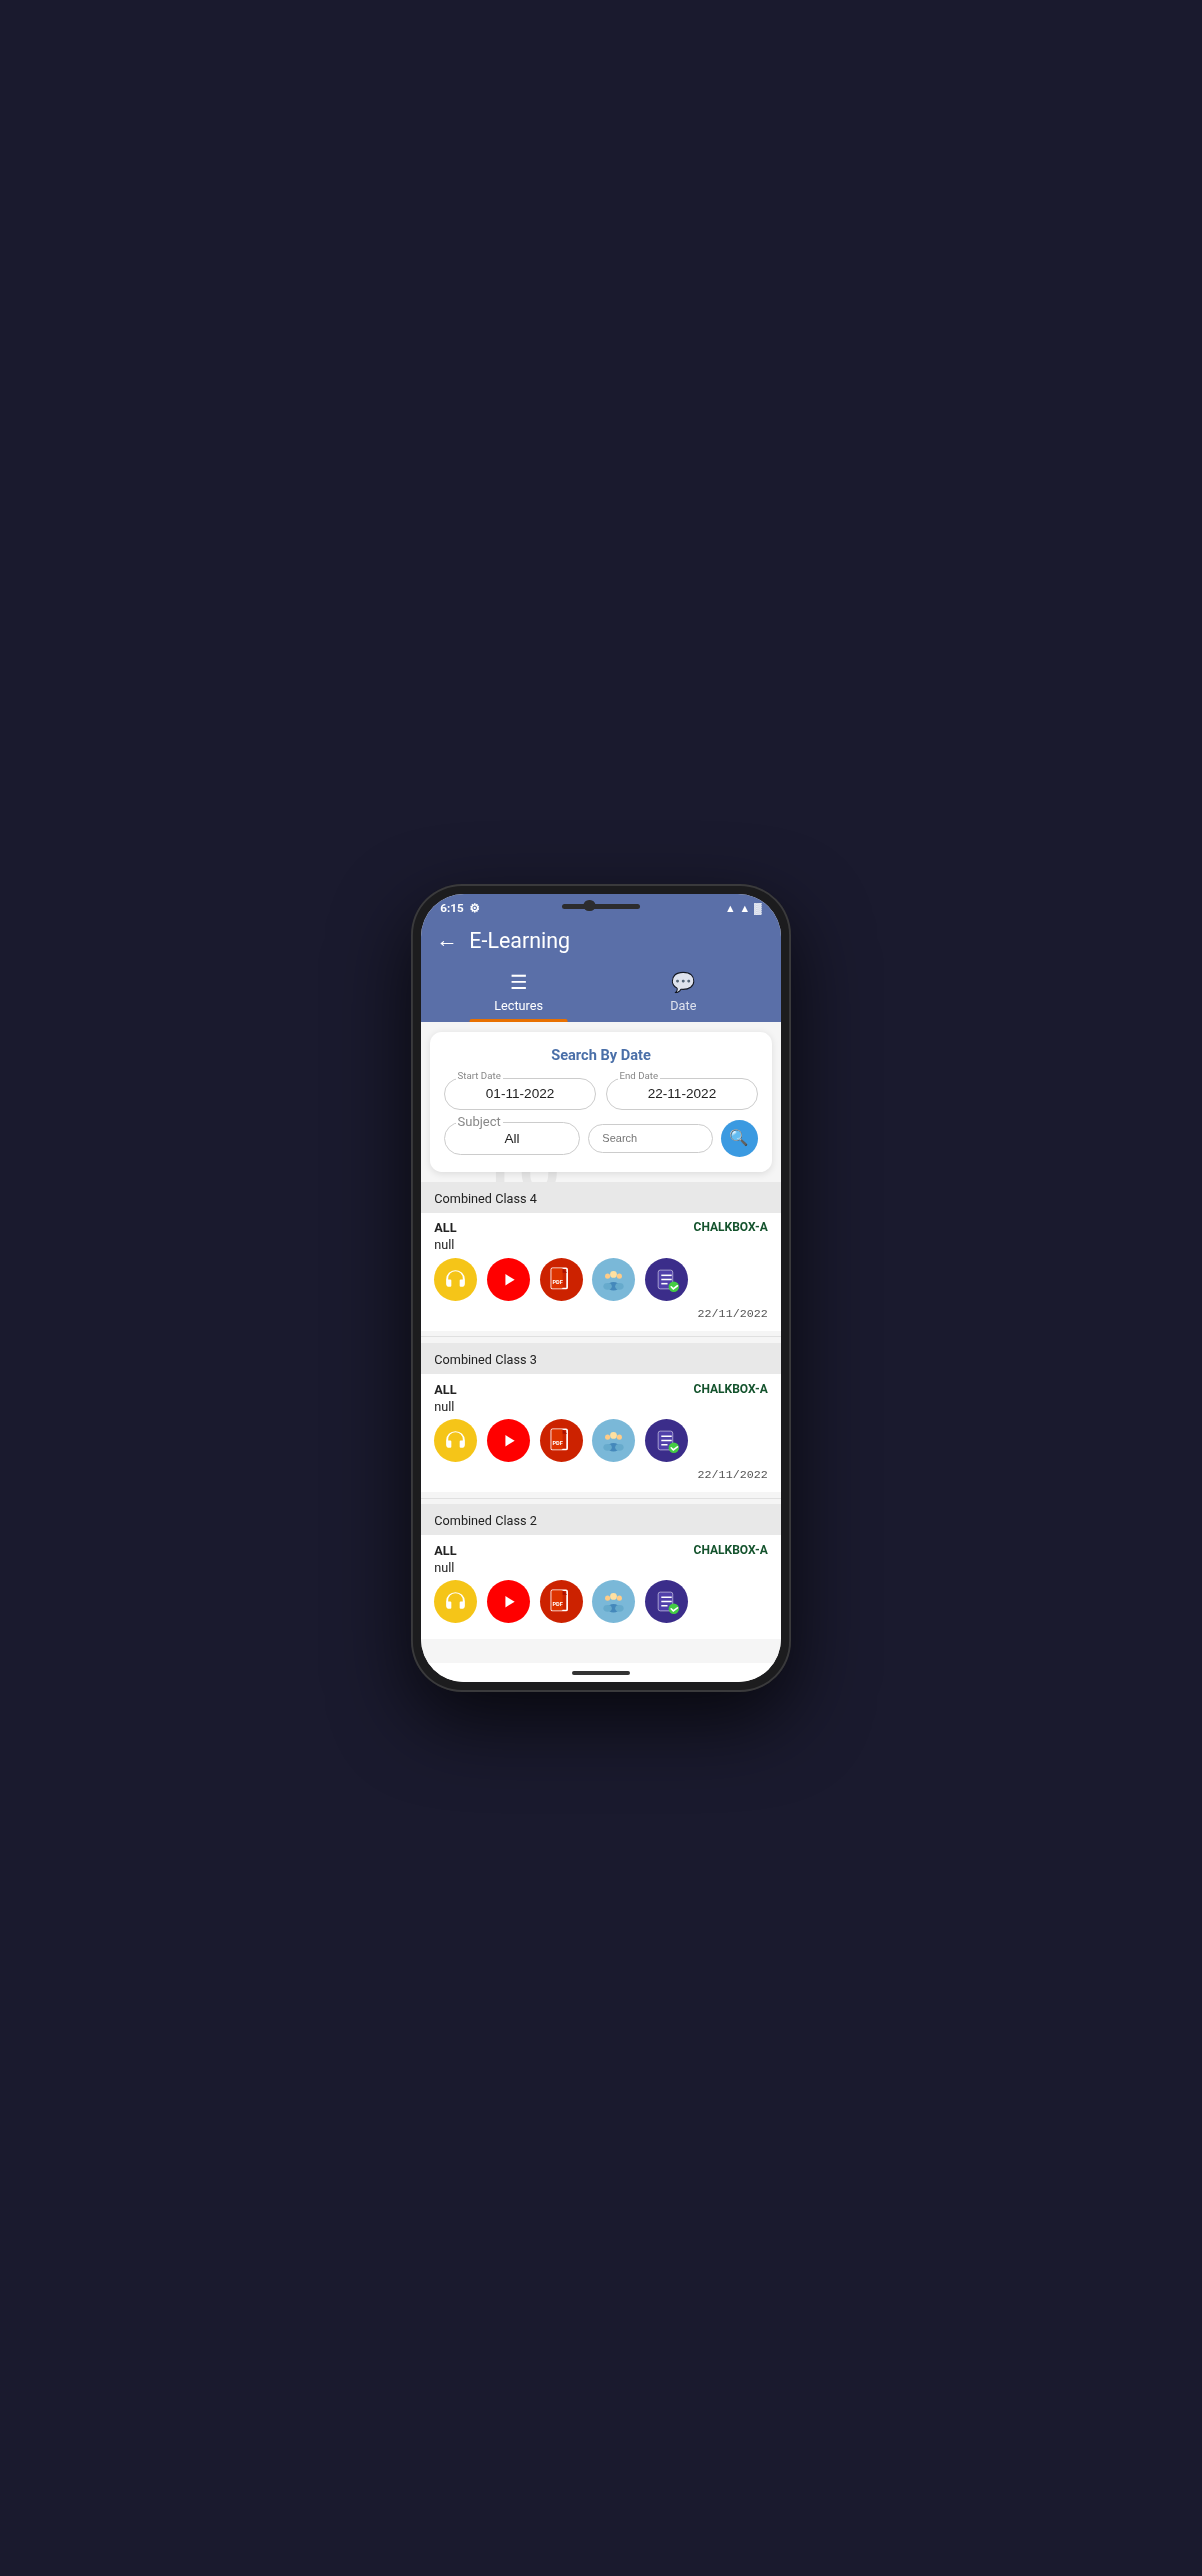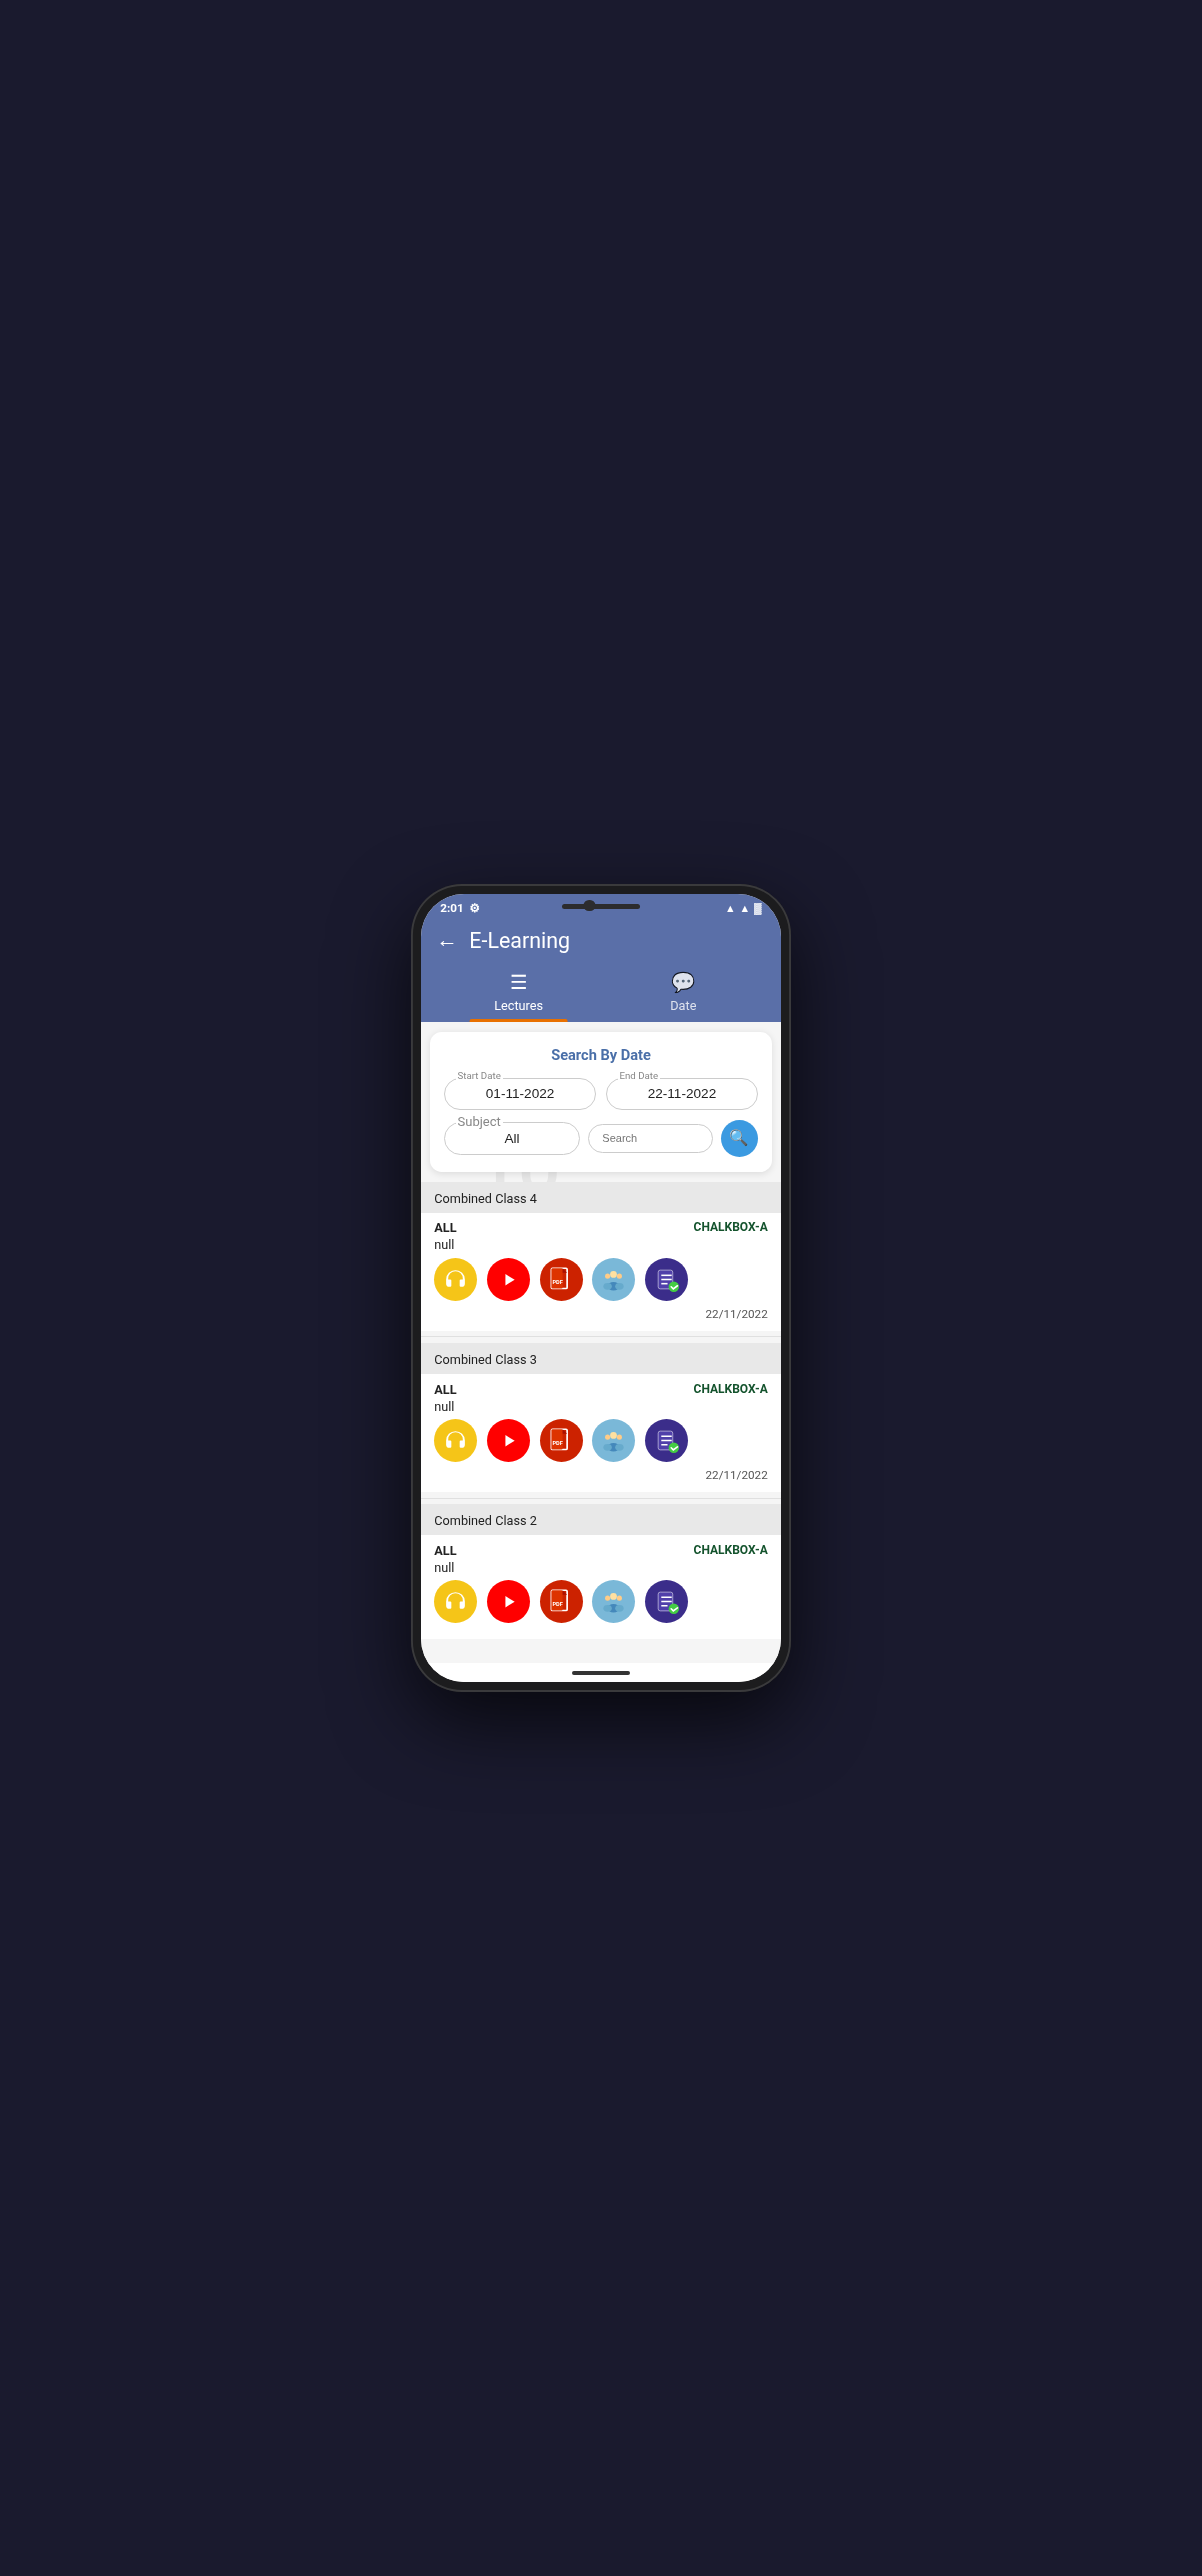--- a/index.html
+++ b/index.html
@@ -347,20 +347,21 @@
       display: flex;
       align-items: center;
       gap: 9.7px;
       margin-bottom: 5.8px;
     }
 
     .class-date {
       text-align: right;
       font-size: 11.7px;
       color: #555;
+      font-family: Liberation Mono, monospace;
     }
 
     
     .main-content::-webkit-scrollbar { display: none; }
 
     
     .bottom-bar {
       height: 19.5px;
       background: white;
       display: flex;
@@ -379,21 +380,21 @@
 <body>
 
 <div class="phone-outer">
   <div class="phone-speaker"></div>
   <div class="phone-camera"></div>
 
   <div class="phone-screen">
 
     <div class="status-bar">
       <div class="status-left">
-        <span>2:01</span>
+        <span>6:15</span>
         <span>⚙</span>
       </div>
       <div class="status-right">
         <span class="wifi-icon">▲</span>
         <span class="signal-icon">▲</span>
         <span class="battery-icon">▓</span>
       </div>
     </div>
 
     <div class="header">

